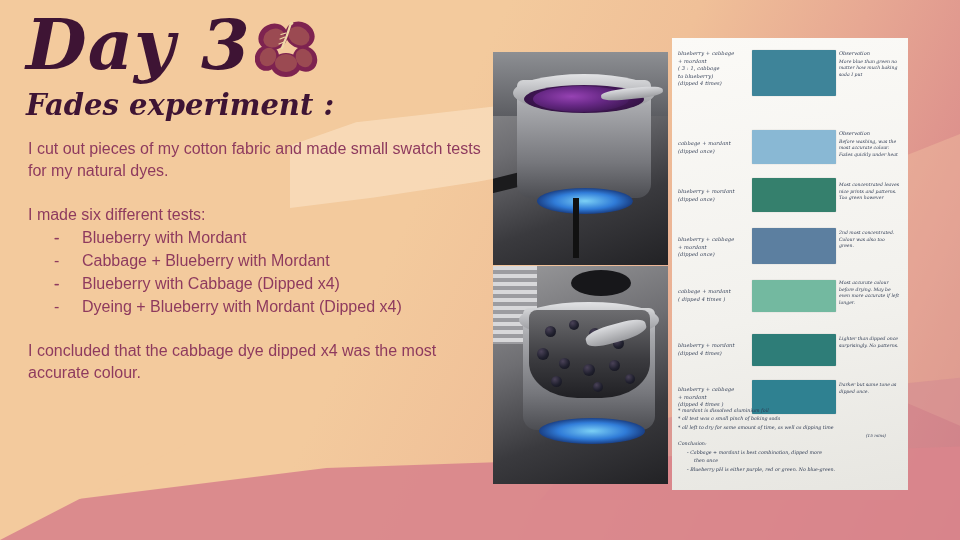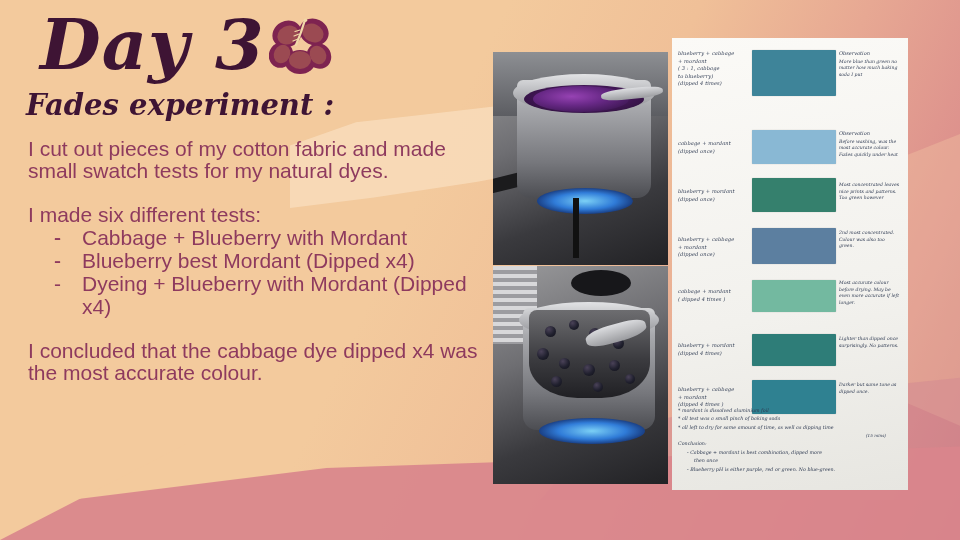--- a/index.html
+++ b/index.html
@@ -41,37 +41,37 @@
     clip-path:polygon(0% 100%, 14% 48%, 52% 22%, 100% 6%, 100% 100%);
     opacity:.55;
   }
   .peach-left-bottom{
     position:absolute;left:0;bottom:0;width:300px;height:96px;
     background:#F3CA9D;
     clip-path:polygon(0% 0%, 62% 0%, 0% 100%);
   }
   
   .text-col{position:absolute;left:24px;top:8px;width:460px;}
-  .title-row{display:flex;margin-left:16px;}
+  .title-row{display:flex;align-items:center;margin-left:2px;}
   .title-day{
     font-family:"DejaVu Serif",serif;
     font-weight:700;font-style:italic;
     font-size:70px;line-height:74px;color:#3E1434;
     letter-spacing:1px;
   }
   .hibiscus{width:64px;height:62px;flex:0 0 auto;margin-left:4px;margin-top:6px;}
   .subtitle{
     font-family:"DejaVu Serif",serif;
     font-weight:700;font-style:italic;
     font-size:29px;line-height:34px;color:#3E1434;
     margin:6px 0 0 2px;
   }
   .subtitle .ln2{display:block;margin-left:18px;}
   .body-text{
-    color:#8E3A5E;font-size:21px;line-height:22px;
+    color:#8E3A5E;font-size:16px;line-height:22px;
     margin:16px 0 0 4px;font-weight:400;
   }
   .body-text p{margin:0 0 0 0;}
   .gap{height:22px;}
   ul.tests{list-style:none;margin:0;padding:0;}
   ul.tests li{
     position:relative;padding-left:54px;line-height:23px;margin:0;
   }
   ul.tests li .dash{position:absolute;left:26px;top:0;}
   
@@ -162,24 +162,24 @@
     <div class="subtitle">
       <span>Fades experiment :</span>
     </div>
 
     <div class="body-text">
       <p>I cut out pieces of my cotton fabric and made small swatch tests for my natural dyes.</p>
       <div class="gap"></div>
       <p>I made six different tests:</p>
       <ul class="tests">
         <li><span class="dash">-</span></li>
-        <li><span class="dash">-</span></li>
+        <li><span class="dash">-</span><span>Blueberry with Mordant</span></li>
         <li><span class="dash">-</span><span>Cabbage + Blueberry with Mordant</span></li>
         <li><span class="dash">-</span></li>
-        <li><span class="dash">-</span><span>Blueberry best Mordant (Dipped x4)</span></li>
+        <li><span class="dash">-</span><span>Blueberry with Cabbage (Dipped x4)</span></li>
         <li><span class="dash">-</span><span>Dyeing + Blueberry with Mordant (Dipped x4)</span></li>
       </ul>
       <div class="gap"></div>
       <p>I concluded that the cabbage dye dipped x4 was the most accurate colour.</p>
     </div>
   </div>
 
   <div class="photo-cabbage">
     <div class="stove-bg"></div>
     <div class="counter"></div>

